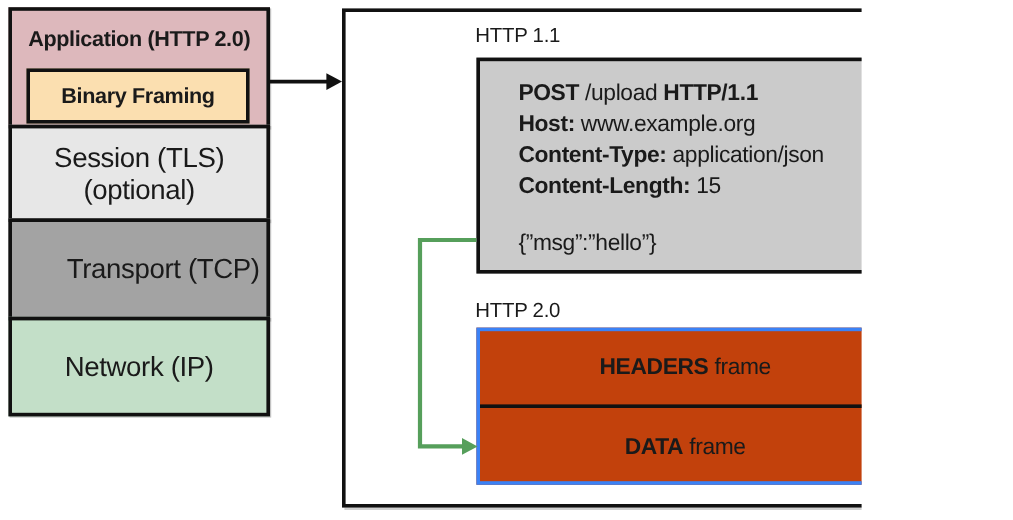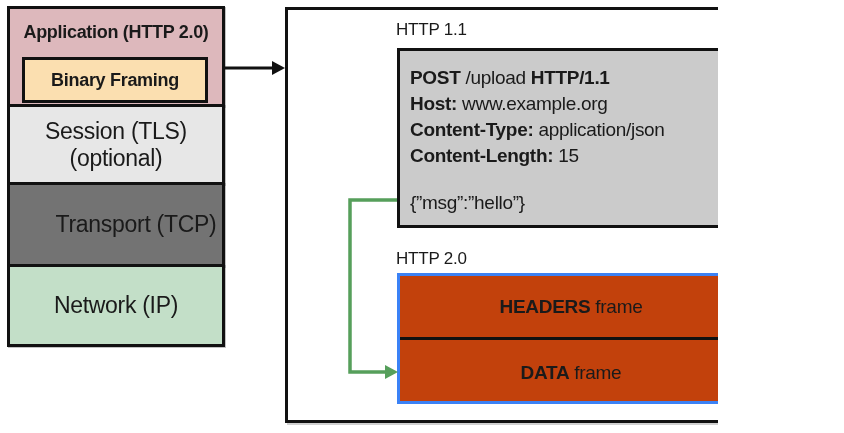--- a/index.html
+++ b/index.html
@@ -11,31 +11,31 @@
   
   .layer{
     border:3px solid #111;display:flex;align-items:center;justify-content:center;
     text-align:center;font-size:23px;box-shadow:1px 1px 0 rgba(120,120,120,.45);
   }
   #layer-app{left:7px;top:6px;width:218px;height:101px;background:#ddb8bc;
     align-items:flex-start;padding-top:13px;font-weight:bold;font-size:18px;}
   #layer-binary{left:22px;top:57px;width:186px;height:46px;background:#fbdfb0;
     font-weight:bold;font-size:18px;box-shadow:none;align-items:center;}
   #layer-session{left:7px;top:104px;width:218px;height:81px;background:#e7e7e7;}
-  #layer-transport{left:7px;top:182px;width:218px;height:85px;background:#737373;padding-left:40px;}
+  #layer-transport{left:7px;top:182px;width:218px;height:85px;background:#a3a3a3;padding-left:40px;}
   #layer-network{left:7px;top:264px;width:218px;height:83px;background:#c3dfc8;}
   
   #panel{left:285px;top:7px;width:550px;height:416px;border:3px solid #111;background:#fff;
     box-shadow:2px 2px 0 rgba(120,120,120,.35);}
   .small-label{font-size:17px;letter-spacing:-0.2px;text-align:center;}
   #http11-label{left:396px;top:20px;}
   #http20-label{left:396px;top:249px;}
   #request-box{
     left:397px;top:48px;width:346px;height:180px;background:#cbcbcb;border:3px solid #111;
-    padding:14px 0 0 10px;font-size:19px;line-height:26px;
+    padding:14px 0 0 32px;font-size:19px;line-height:26px;
   }
   .seg-b{font-weight:bold;}
   #request-body-line{margin-top:21px;}
   #frames-box{left:397px;top:273px;width:348px;height:131px;border:3px solid #3b82f6;background:#c2410c;}
   .frame-row{box-sizing:border-box;height:65px;display:flex;align-items:center;justify-content:center;
     font-size:19px;}
   #headers-frame{border-bottom:3px solid #111;height:64px;}
   #connector-svg{left:0;top:0;width:844px;height:433px;pointer-events:none;}
 </style>
 </head>

